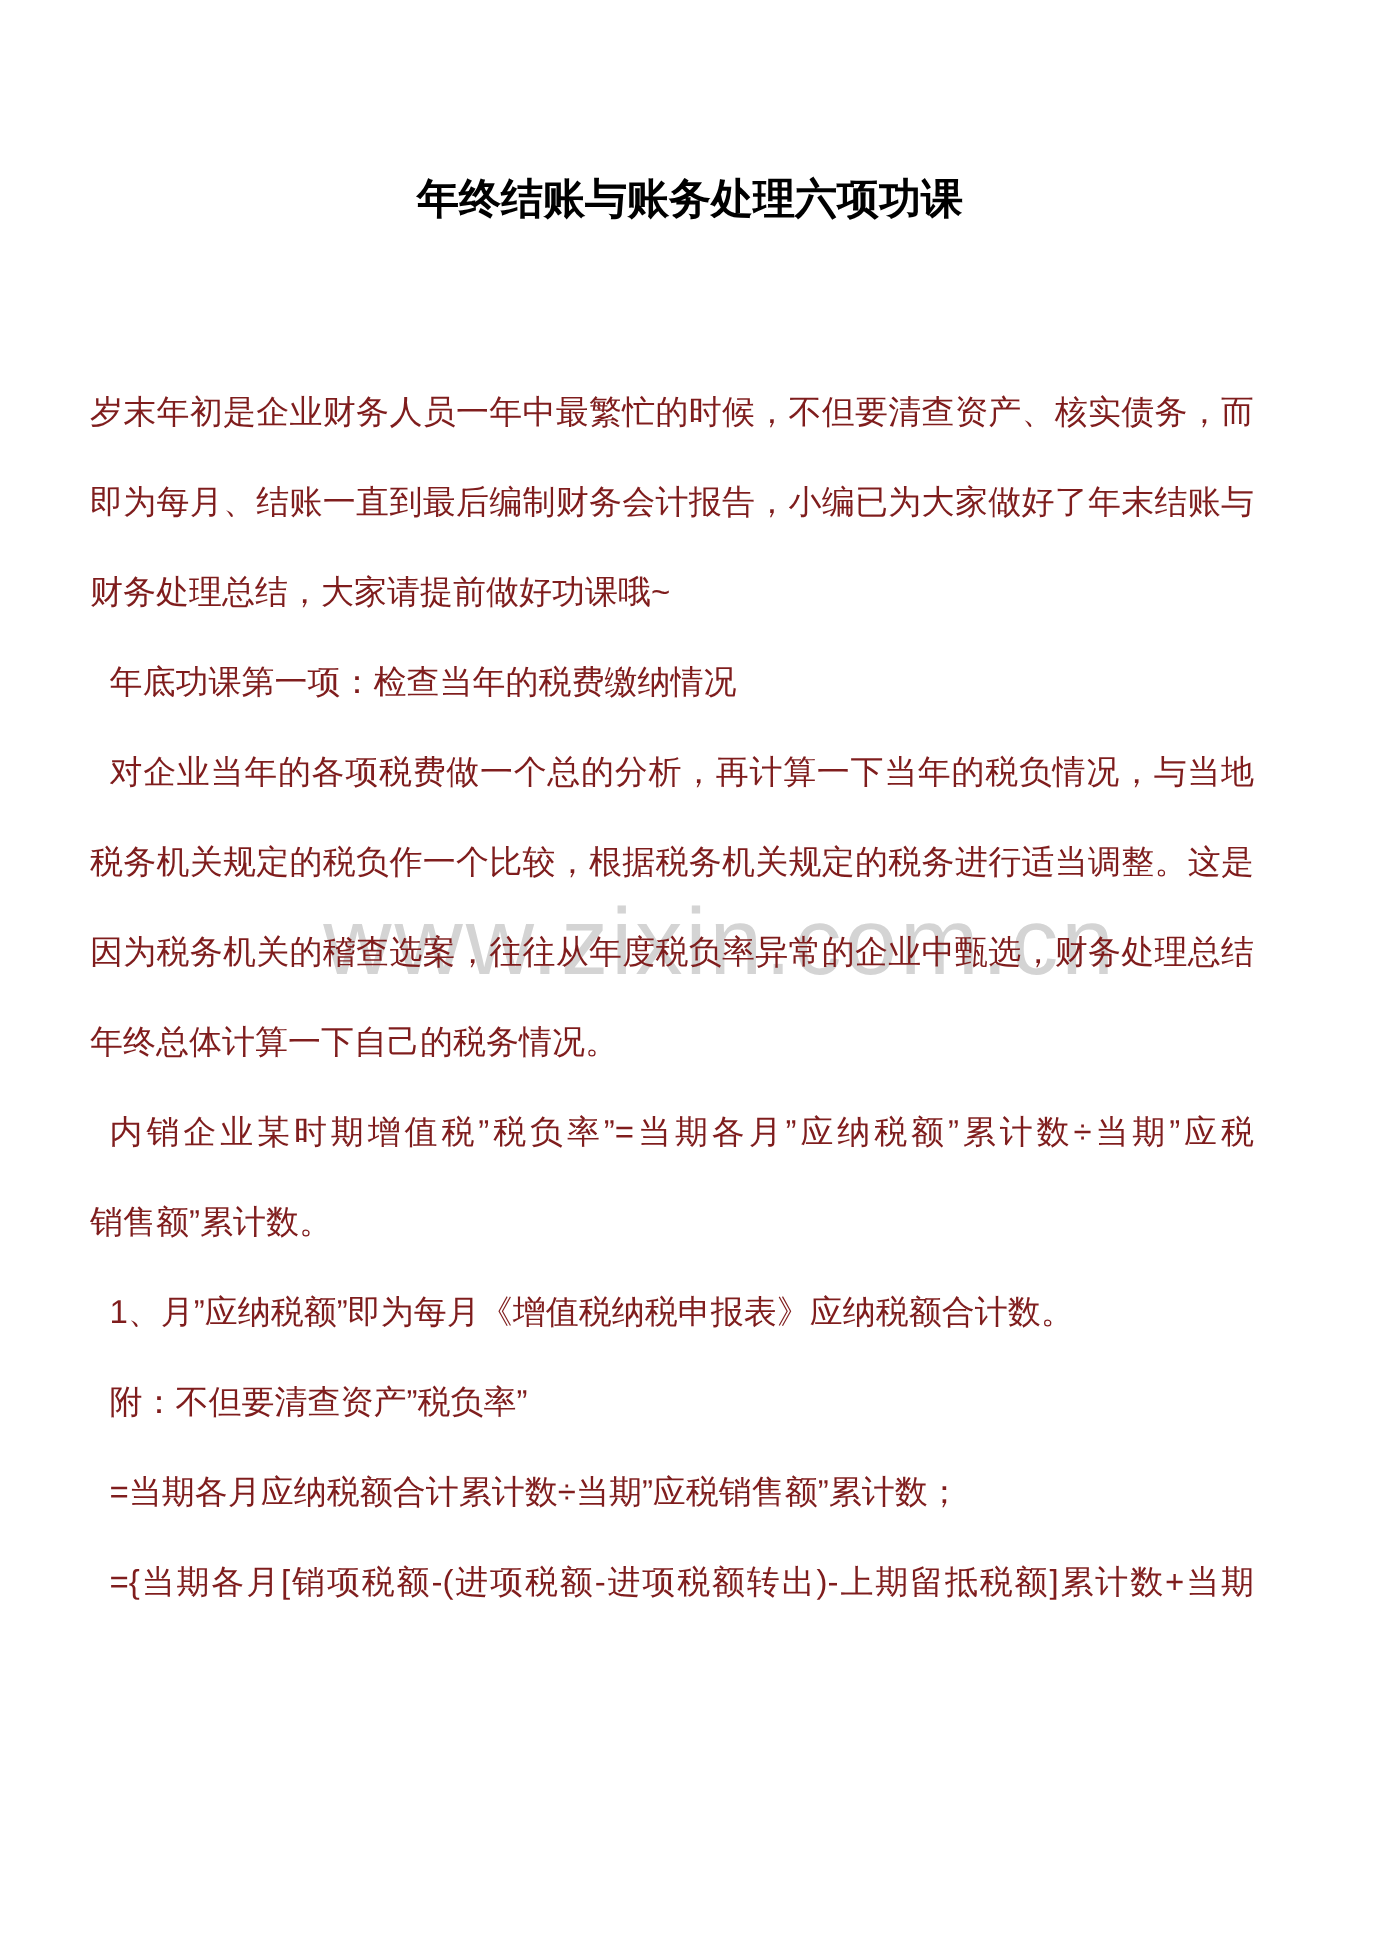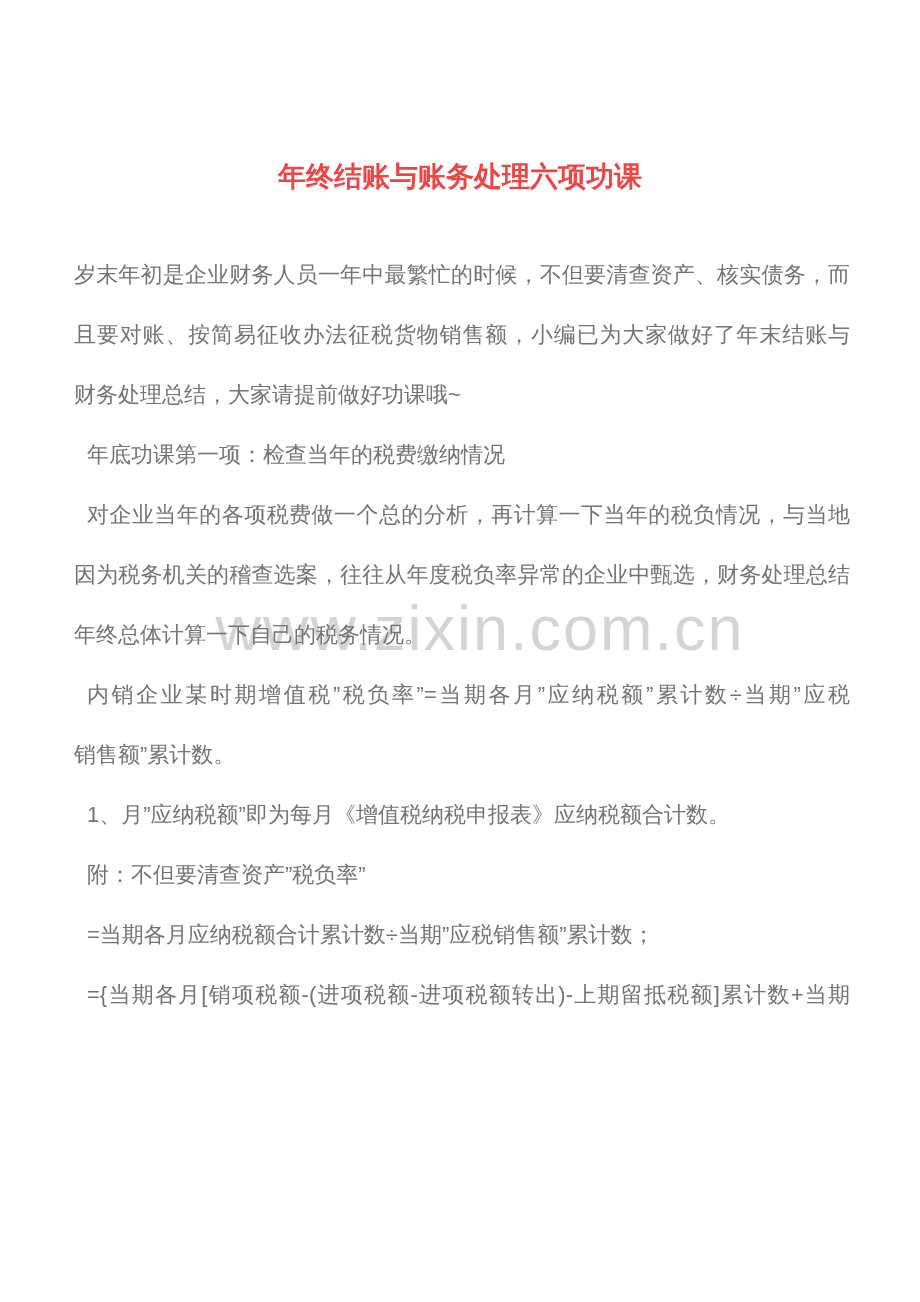--- a/index.html
+++ b/index.html
@@ -18,46 +18,45 @@
   .doc-title {
     position: absolute;
     top: 112px;
     left: 0;
     width: 100%;
     text-align: center;
     font-family: "Liberation Serif", "DejaVu Serif", serif;
     font-weight: bold;
     font-size: 28px;
     line-height: 44px;
-    color: #ef4444;
+    color: #000000;
     z-index: 2;
-    margin-top: 43px;
   }
   .watermark {
     position: absolute;
     top: 586px;
     left: 0;
     width: 100%;
     text-align: center;
     transform: translateX(20px);
     font-size: 63px;
     line-height: 84px;
     letter-spacing: 2px;
     color: #d4d4d4;
     z-index: 1;
     white-space: nowrap;
     pointer-events: none;
   }
   .doc-body {
     position: absolute;
     top: 245px;
-    left: 74px;
+    left: 60px;
     width: 776px;
     z-index: 2;
-    color: #737373;
+    color: #7f1d1d;
   }
   .para { margin: 0; padding: 0; }
   .line {
     height: 60px;
     line-height: 60px;
     font-size: 22px;
     white-space: nowrap;
     text-align: left;
     text-align-last: left;
   }
@@ -74,28 +73,29 @@
 <body>
 
 <div class="page">
   <div class="doc-title">年终结账与账务处理六项功课</div>
 
   <div class="watermark">www.zixin.com.cn</div>
 
   <div class="doc-body">
       <div class="para">
         <div class="line fill">岁末年初是企业财务人员一年中最繁忙的时候，不但要清查资产、核实债务，而</div>
-        <div class="line fill">且要对账、按简易征收办法征税货物销售额，小编已为大家做好了年末结账与</div>
+        <div class="line fill">即为每月、结账一直到最后编制财务会计报告，小编已为大家做好了年末结账与</div>
         <div class="line">财务处理总结，大家请提前做好功课哦~</div>
       </div>
       <div class="para">
         <div class="line first-indent">年底功课第一项：检查当年的税费缴纳情况</div>
       </div>
       <div class="para">
         <div class="line fill first-indent">对企业当年的各项税费做一个总的分析，再计算一下当年的税负情况，与当地</div>
+        <div class="line fill">税务机关规定的税负作一个比较，根据税务机关规定的税务进行适当调整。这是</div>
         <div class="line fill">因为税务机关的稽查选案，往往从年度税负率异常的企业中甄选，财务处理总结</div>
         <div class="line">年终总体计算一下自己的税务情况。</div>
       </div>
       <div class="para">
         <div class="line fill first-indent">内销企业某时期增值税”税负率”=当期各月”应纳税额”累计数÷当期”应税</div>
         <div class="line">销售额”累计数。</div>
       </div>
       <div class="para">
         <div class="line first-indent">1、月”应纳税额”即为每月《增值税纳税申报表》应纳税额合计数。</div>
       </div>

